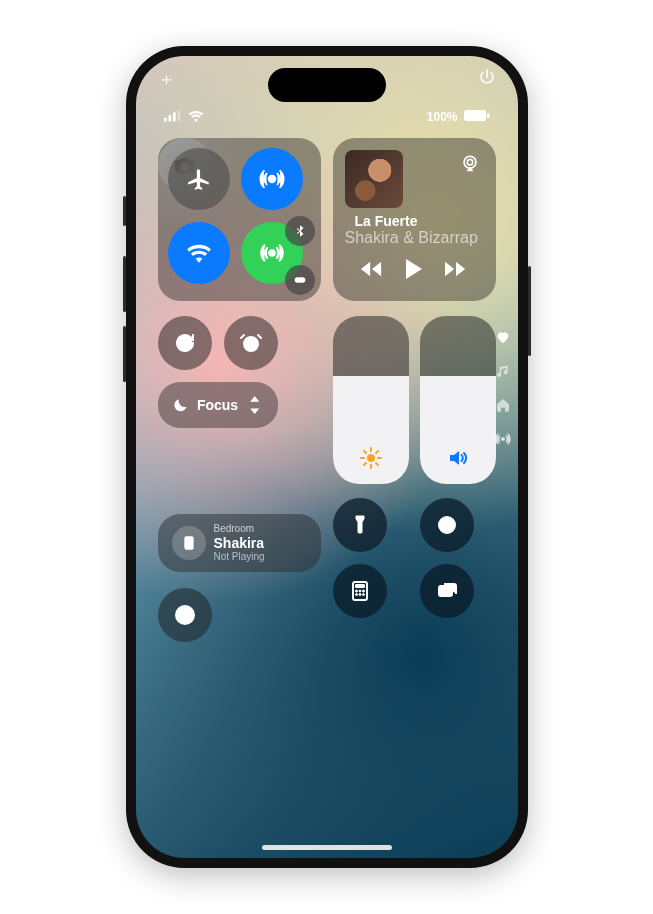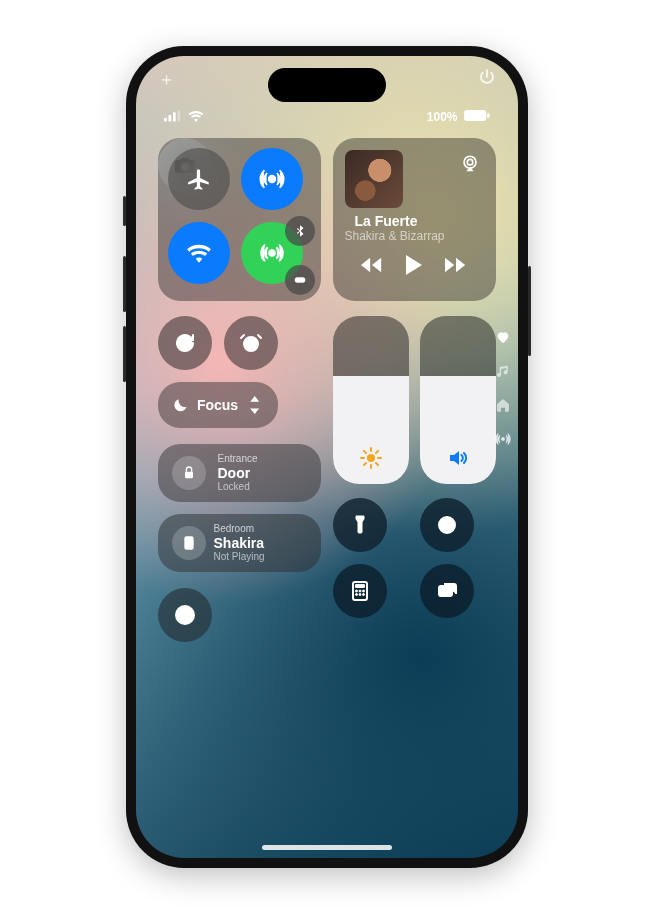--- a/index.html
+++ b/index.html
@@ -33,21 +33,21 @@
   .mini-link{position:absolute;width:30px;height:30px;border-radius:50%;background:rgba(70,70,70,.7);display:flex;align-items:center;justify-content:center;right:6px;bottom:6px;}
   .mini-link svg{width:16px;height:16px;fill:#fff;}
 
   
   .media{left:175px;top:0;width:163px;height:163px;padding:12px;box-sizing:border-box;display:flex;flex-direction:column;gap:6px;}
   .media-top{display:flex;align-items:flex-start;gap:10px;}
   .art{width:58px;height:58px;border-radius:8px;background:linear-gradient(135deg,#3a2a24,#6b4a3a);position:relative;overflow:hidden;}
   .art::after{content:"";position:absolute;inset:0;background:radial-gradient(circle at 60% 35%,#c98f6a 0 22%,transparent 23%),radial-gradient(circle at 35% 70%,#8a5a3c 0 18%,transparent 19%);}
   .media-cast{margin-left:auto;width:28px;height:28px;border-radius:50%;display:flex;align-items:center;justify-content:center;color:#fff;}
   .media-title{color:#fff;font-size:14px;font-weight:600;line-height:1.1;margin-left:10px;}
-  .media-artist{color:rgba(255,255,255,.6);font-size:12px;white-space:nowrap;overflow:hidden;text-overflow:ellipsis;}
+  .media-artist{color:rgba(255,255,255,.6);font-size:16px;white-space:nowrap;overflow:hidden;text-overflow:ellipsis;}
   .media-ctrls{display:flex;align-items:center;justify-content:center;gap:22px;margin-top:6px;color:#fff;}
   .media-ctrls svg{fill:#fff;}
 
   .circle{border-radius:50%;display:flex;align-items:center;justify-content:center;color:#fff;}
   .c-sm{width:54px;height:54px;background:rgba(30,30,30,.5);}
   .c-sm svg{width:24px;height:24px;fill:#fff;stroke:#fff;}
   .c-dark{background:rgba(10,25,38,.72);}
 
   .lock-rot{left:0;top:178px;}
   .alarm{left:66px;top:178px;}
@@ -251,33 +251,20 @@
           </div>
           <div class="tile slider volume">
             <div class="fill">
               <svg viewBox="0 0 24 24">
                   <path d="M4 9v6h4l5 4V5L8 9H4z" fill="#0a7aff"></path>
                   <path d="M15.5 9a4 4 0 0 1 0 6M18 7a7 7 0 0 1 0 10" fill="none" stroke="#0a7aff" stroke-width="2" stroke-linecap="round"></path>
                 </svg>
             </div>
           </div>
 
-          <div class="tile home home-entrance">
-            <div class="hicon">
-                <svg viewBox="0 0 24 24">
-                  <rect x="6" y="10" width="12" height="10" rx="2"></rect>
-                  <path d="M8 10V7a4 4 0 0 1 8 0v3" fill="none" stroke="#fff" stroke-width="2"></path>
-                </svg>
-              </div>
-            <div class="txt">
-              <span class="t1">Entrance</span>
-              <span class="t2">Door</span>
-              <span class="t3">Locked</span>
-            </div>
-          </div>
           <div class="tile home home-speaker">
             <div class="hicon">
                 <svg viewBox="0 0 24 24" fill="none" stroke="#fff" stroke-width="2">
                   <rect x="6" y="3" width="12" height="18" rx="2"></rect>
                   <circle cx="12" cy="8" r="1.5" fill="#fff"></circle>
                   <circle cx="12" cy="15" r="3"></circle>
                 </svg>
               </div>
             <div class="txt">
               <span class="t1">Bedroom</span>

